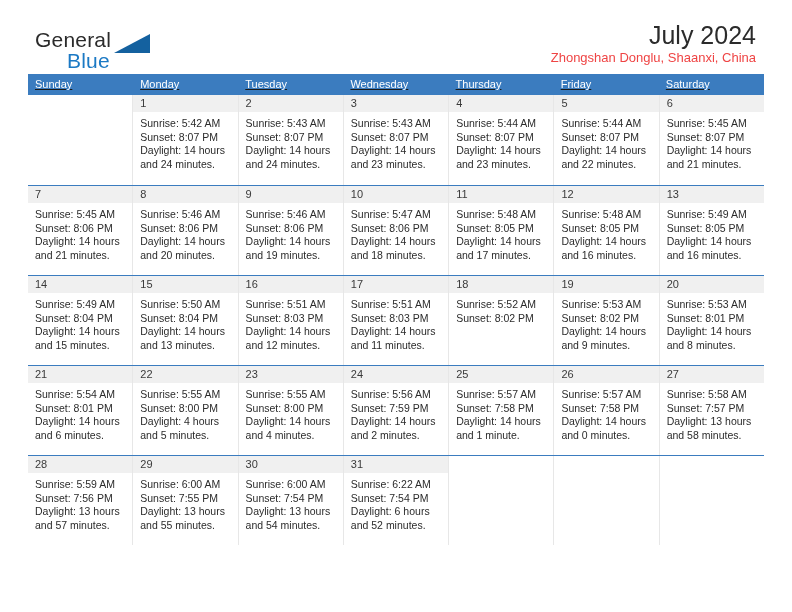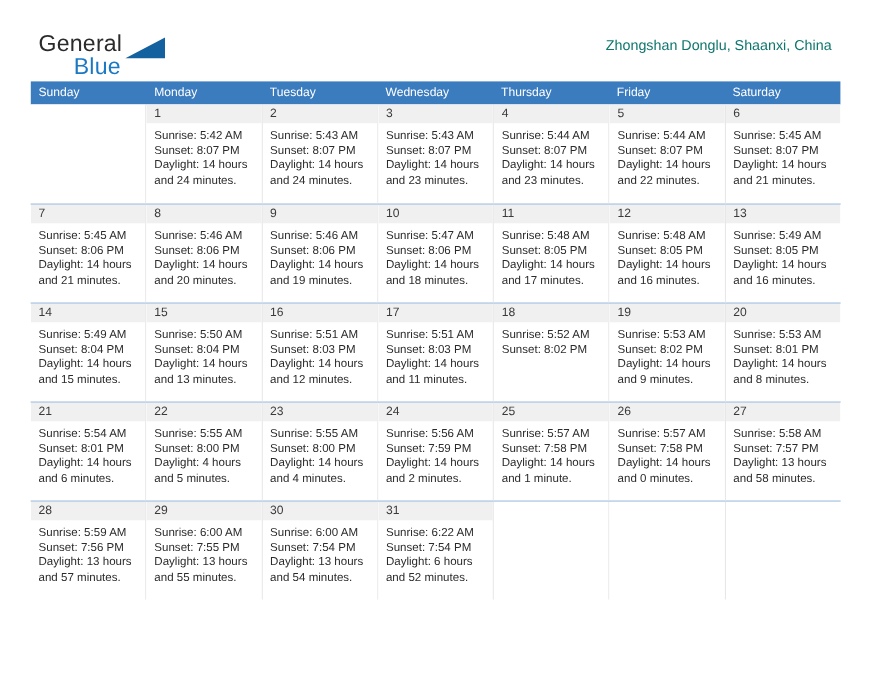--- a/index.html
+++ b/index.html
@@ -70,35 +70,35 @@
     top: 22px;
     text-align: right;
   }
   .cal-title {
     font-size: 25px;
     color: #2b2b2b;
     line-height: 1.1;
     white-space: nowrap;
   }
   .cal-subtitle {
-    margin-top: 11px;
     font-size: 13px;
-    color: #0f766e;
+    color: #ef4444;
     white-space: nowrap;
   }
 
   
   .calendar {
     position: relative;
     width: 736px;
   }
   .weekday-row {
     display: flex;
     background: #3b7cbf;
     height: 21px;
+    text-decoration: underline;
   }
   .weekday {
     flex: 1 1 0;
     color: #ffffff;
     font-size: 11px;
     line-height: 21px;
     padding-left: 7px;
     box-sizing: border-box;
     white-space: nowrap;
   }
@@ -149,20 +149,21 @@
 
 <div class="page">
 
   <div class="header">
     <div class="brand">
       <span class="brand-general">General</span>
       <span class="brand-flag"></span>
       <span class="brand-blue">Blue</span>
     </div>
     <div class="title-block">
+      <div class="cal-title">July 2024</div>
       <div class="cal-subtitle">Zhongshan Donglu, Shaanxi, China</div>
     </div>
   </div>
 
   <div class="calendar">
 
     <div class="weekday-row">
       <div class="weekday">Sunday</div>
       <div class="weekday">Monday</div>
       <div class="weekday">Tuesday</div>

